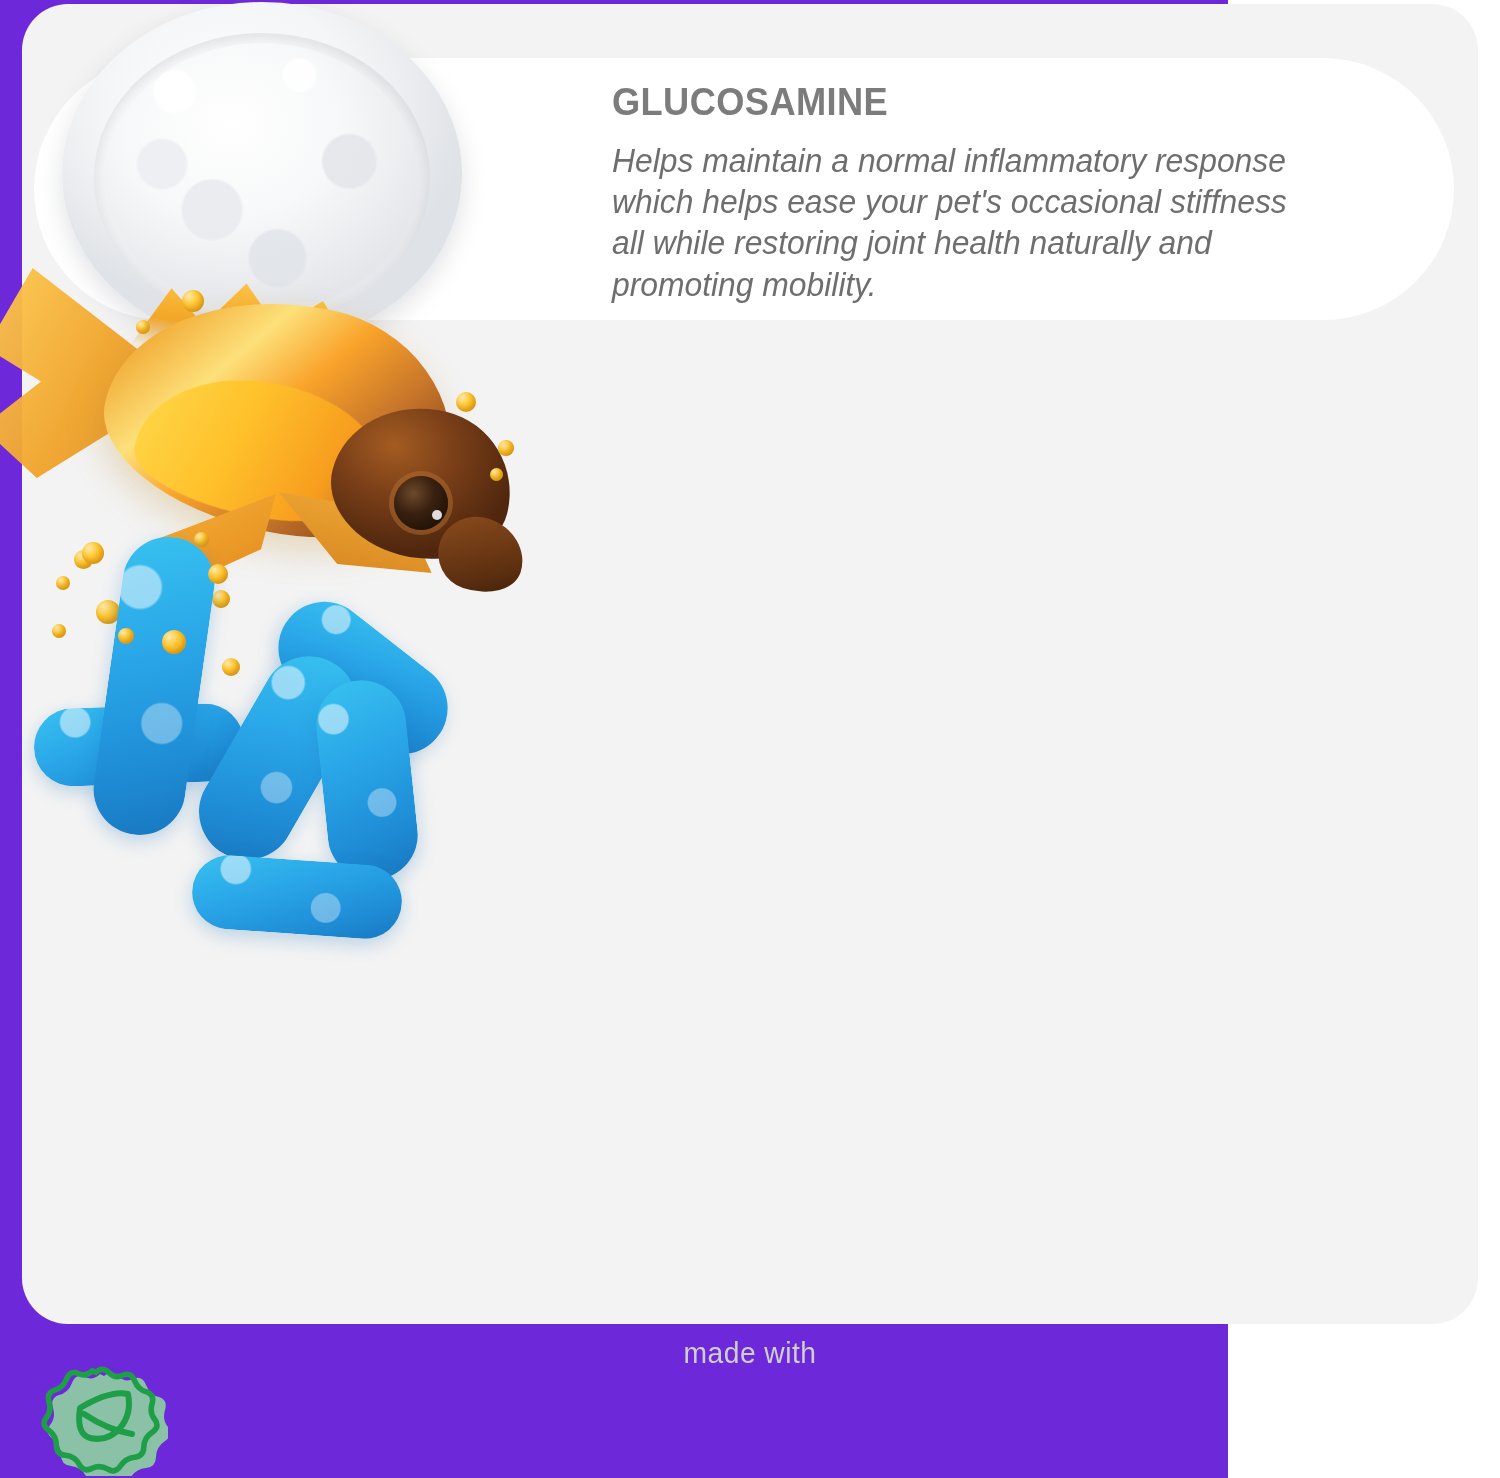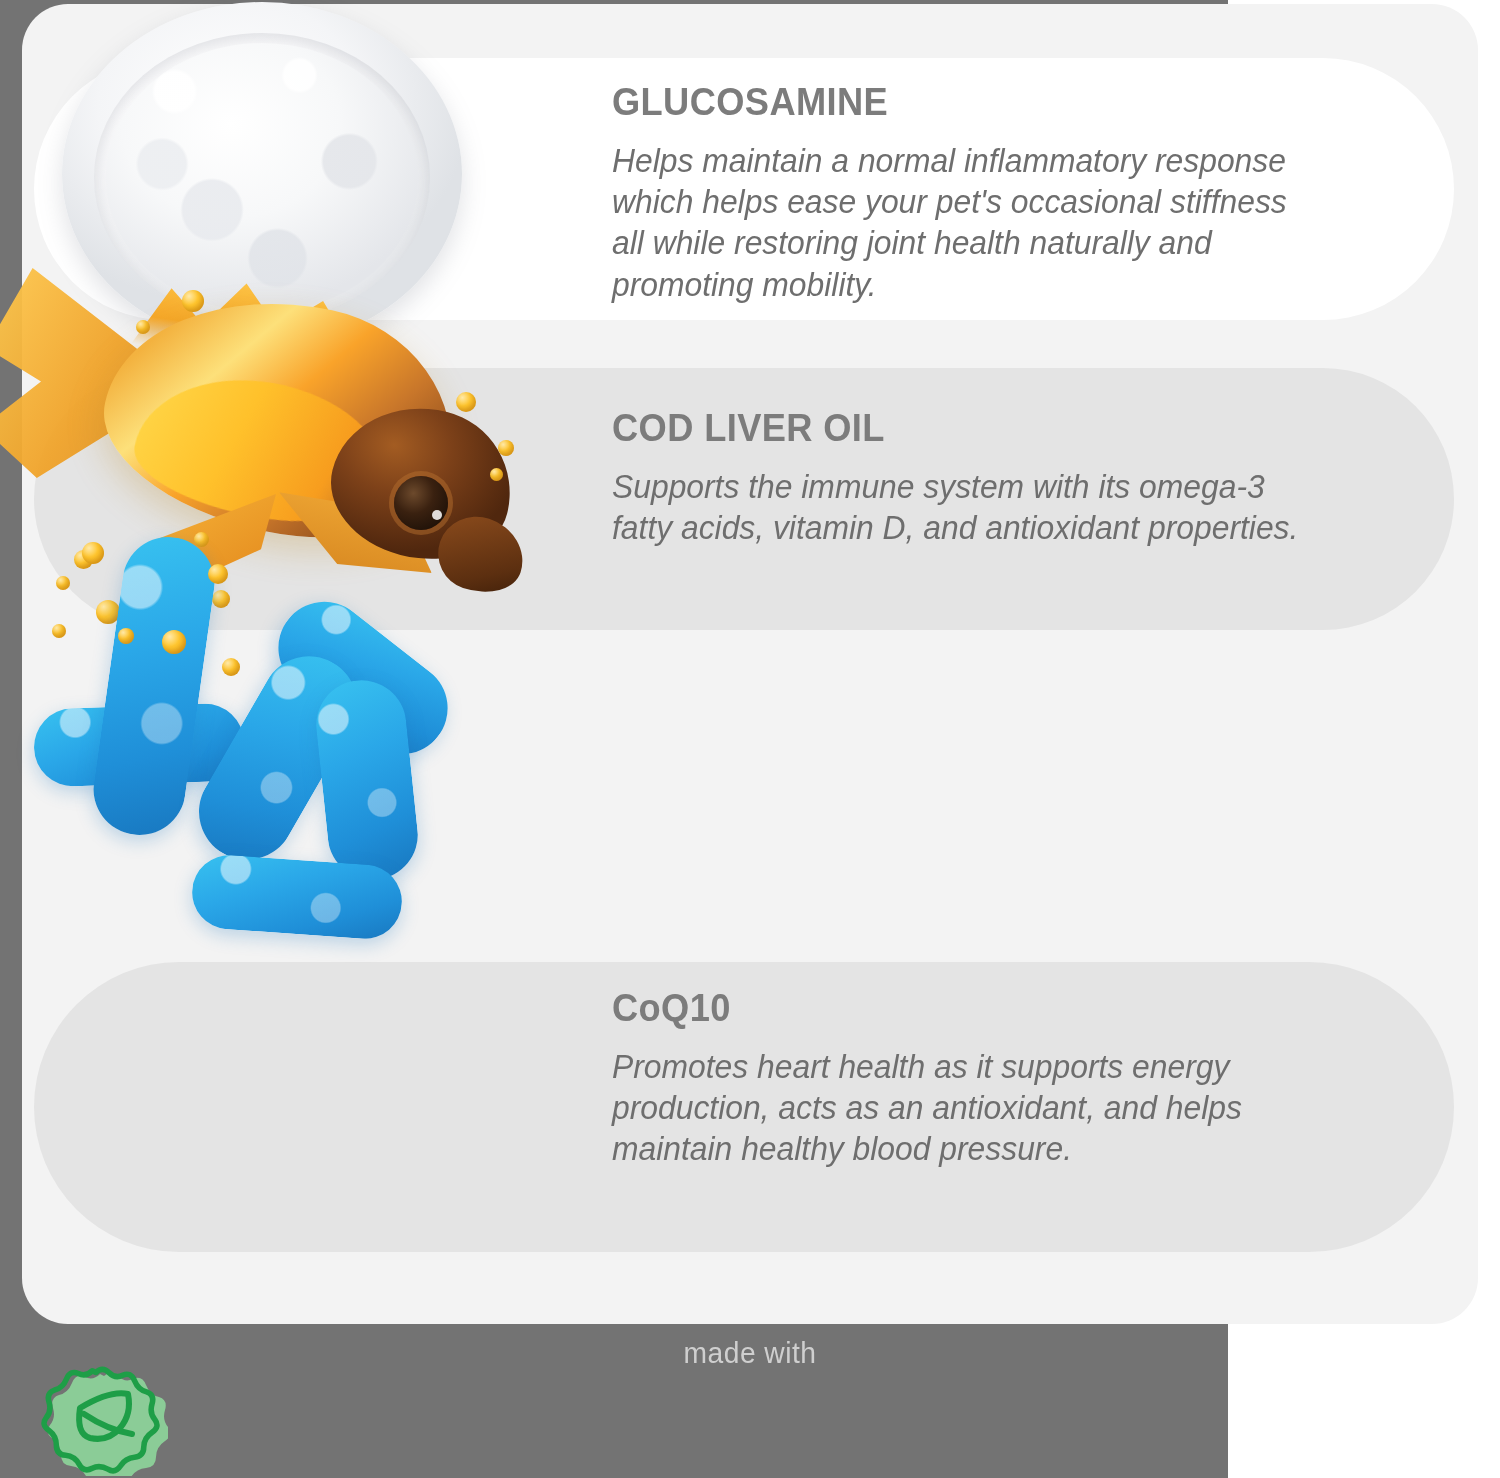--- a/index.html
+++ b/index.html
@@ -11,21 +11,21 @@
     width: 1500px;
     height: 1478px;
     font-family: "Liberation Sans", sans-serif;
     overflow: hidden;
   }
 
   #page {
     position: relative;
     width: 1228px;
     height: 1478px;
-    background: #737373;
+    background: #6d28d9;
   }
 
   
   .panel {
     position: absolute;
     left: 22px;
     top: 4px;
     width: 1456px;
     height: 1320px;
     background: #f3f3f3;
@@ -291,34 +291,22 @@
 
   <div class="panel"></div>
 
   <div class="card white card-1">
     <div class="card-text">
       <h2 class="ing-title">GLUCOSAMINE</h2>
       <p class="ing-desc">Helps maintain a normal inflammatory response which helps ease your pet's occasional stiffness all while restoring joint health naturally and promoting mobility.</p>
     </div>
   </div>
 
-  <div class="card grey card-2">
-    <div class="card-text">
-      <h2 class="ing-title">COD LIVER OIL</h2>
-      <p class="ing-desc">Supports the immune system with its omega-3 fatty acids, vitamin D, and antioxidant properties.</p>
-    </div>
-  </div>
-
-
-  <div class="card grey card-4">
-    <div class="card-text">
-      <h2 class="ing-title">CoQ10</h2>
-      <p class="ing-desc">Promotes heart health as it supports energy production, acts as an antioxidant, and helps maintain healthy blood pressure.</p>
-    </div>
-  </div>
+
+
 
   <div class="art bowl">
     <div class="rim"></div>
     <div class="inner"></div>
     <div class="powder"></div>
   </div>
 
   <div class="art fish">
     <div class="tail"></div>
     <div class="dorsal"></div>

